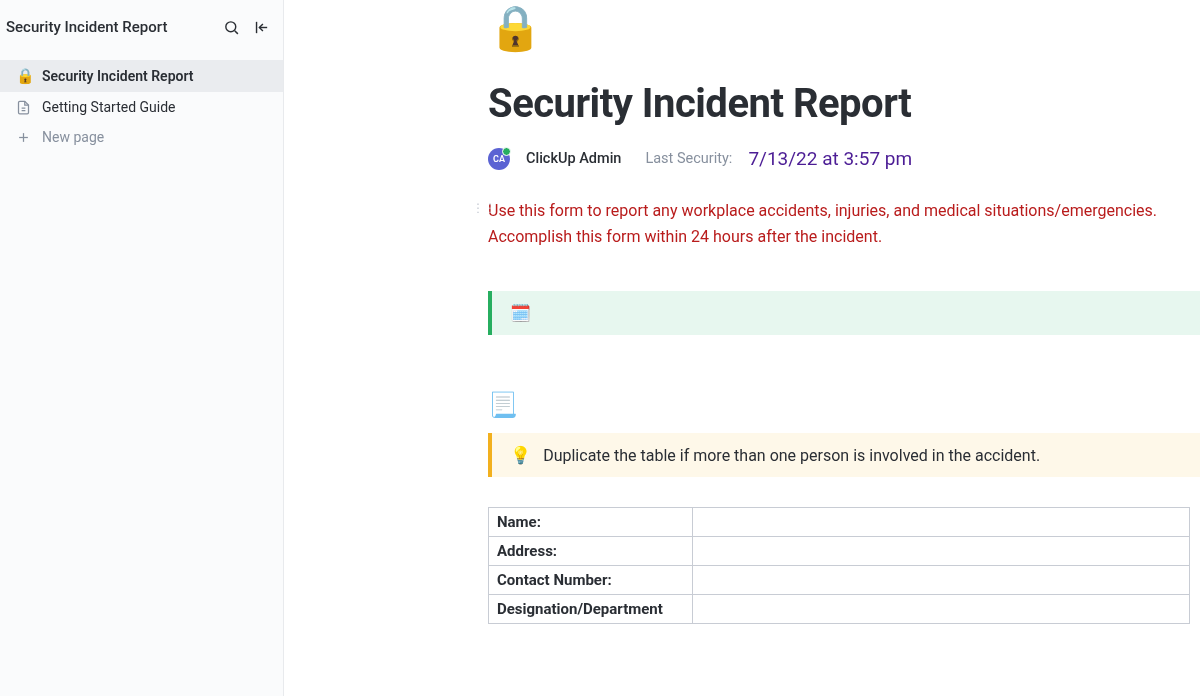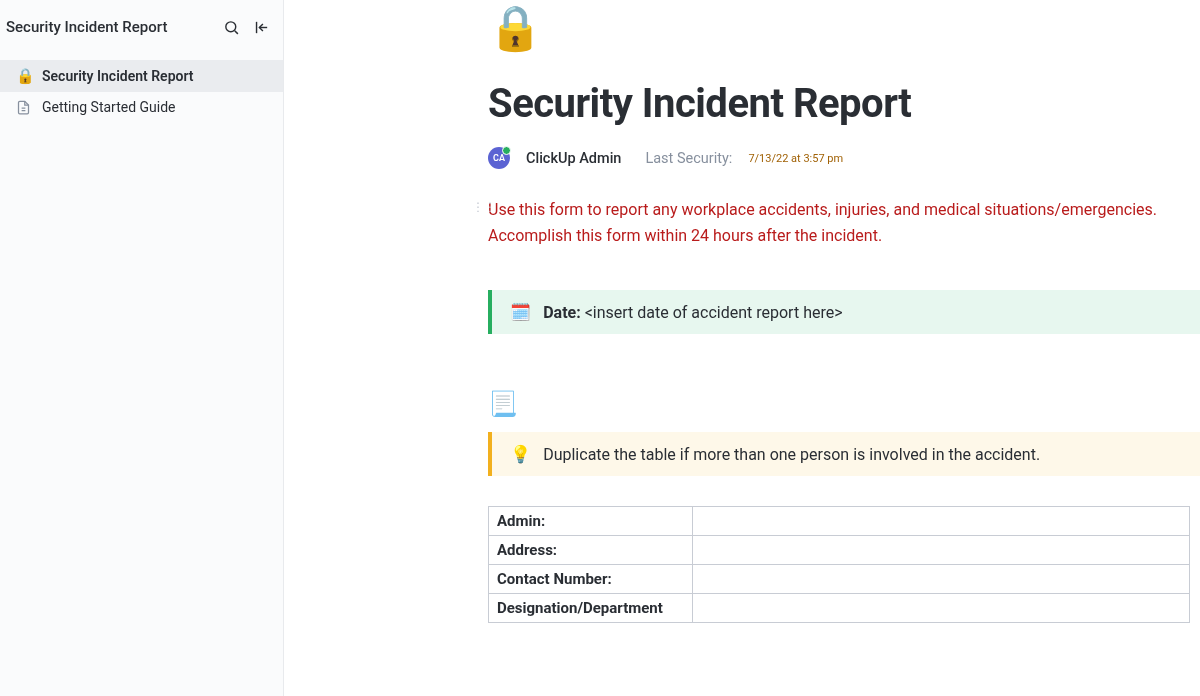--- a/index.html
+++ b/index.html
@@ -138,22 +138,22 @@
       font-size: 14.5px;
       font-weight: 500;
       color: #2a2e34;
     }
     .last-updated-label {
       font-size: 14.5px;
       color: #87909e;
       margin-left: 8px;
     }
     .last-updated-value {
-      font-size: 11px;
-      color: #a16207;
+      font-size: 19px;
+      color: #4c1d95;
     }
     .block-wrapper {
       position: relative;
     }
     .drag-handle {
       position: absolute;
       left: -16px;
       top: 4px;
       color: #c4c9d2;
       font-size: 12px;
@@ -249,20 +249,29 @@
       <span class="sidebar-item-emoji">
         <svg width="15" height="15" viewBox="0 0 24 24" fill="none" stroke="#87909e" stroke-width="2">
             <path d="M14 2H6a2 2 0 0 0-2 2v16a2 2 0 0 0 2 2h12a2 2 0 0 0 2-2V8z"></path>
             <polyline points="14 2 14 8 20 8"></polyline>
             <line x1="9" y1="13" x2="15" y2="13"></line>
             <line x1="9" y1="17" x2="15" y2="17"></line>
           </svg>
       </span>
       <span class="sidebar-item-label">Getting Started Guide</span>
     </div>
+    <div class="sidebar-item new">
+      <span class="sidebar-item-emoji sidebar-item-plus">
+        <svg width="15" height="15" viewBox="0 0 24 24" fill="none" stroke="#87909e" stroke-width="2">
+            <line x1="12" y1="5" x2="12" y2="19"></line>
+            <line x1="5" y1="12" x2="19" y2="12"></line>
+          </svg>
+      </span>
+      <span class="sidebar-item-label">New page</span>
+    </div>
   </div>
 </aside>
 
 <main class="main">
   <div class="doc">
     <div class="page-icon">🔒</div>
     <h1 class="page-title">Security Incident Report</h1>
 
     <div class="meta-row">
       <div class="avatar">CA</div>
@@ -271,39 +280,35 @@
       <span class="last-updated-value">7/13/22 at 3:57 pm</span>
     </div>
 
     <div class="block-wrapper">
       <span class="drag-handle">⋮⋮</span>
       <p class="intro-text">Use this form to report any workplace accidents, injuries, and medical situations/emergencies. Accomplish this form within 24 hours after the incident.</p>
     </div>
 
     <div class="callout green">
       <span class="callout-emoji">🗓️</span>
-      <span class="callout-text">
-        <b>Date:</b>
-        <span>&lt;insert date of accident report here&gt;</span>
-      </span>
     </div>
 
     <h2 class="section-heading">
       <span class="section-emoji">📃</span>
     </h2>
 
     <div class="callout yellow">
       <span class="callout-emoji">💡</span>
       <span class="callout-text">Duplicate the table if more than one person is involved in the accident.</span>
     </div>
 
     <table class="info-table">
       <tbody>
         <tr>
-          <td>Admin:</td>
+          <td>Name:</td>
           <td></td>
         </tr>
         <tr>
           <td>Address:</td>
           <td></td>
         </tr>
         <tr>
           <td>Contact Number:</td>
           <td></td>
         </tr>

